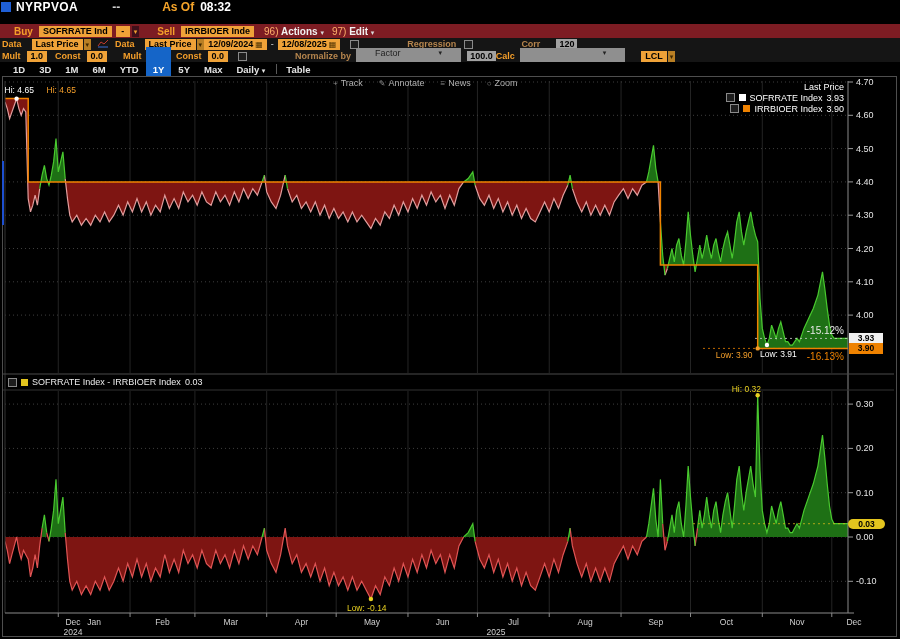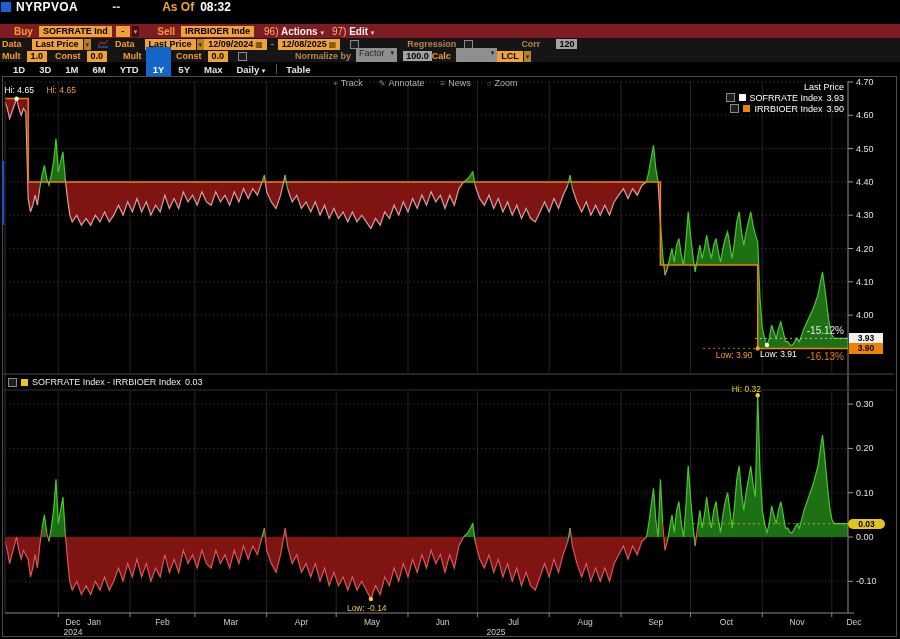--- a/index.html
+++ b/index.html
@@ -18,21 +18,21 @@
   .olabel{color:#f59f2a;font-weight:bold;}
   .abox{background:#efa238;color:#000;font-weight:bold;font-size:9px;height:11px;line-height:11px;padding:0 4px;white-space:nowrap;}
   .dcell{background:#b97f24;color:#402800;font-size:7px;height:11px;line-height:11px;padding:0 2px;margin-left:1px;}
   .ddk{background:#40101a;color:#f0a030;font-size:7px;height:11px;line-height:11px;padding:0 2px;margin-left:2px;}
   .menu{color:#f2f2f2;font-weight:bold;white-space:nowrap;}
   .menu .num{color:#ffb36b;font-weight:normal;}
   .menu .car{color:#d8d8d8;font-size:7px;}
   .r4{position:absolute;left:0;top:38px;width:100%;height:12px;background:#151515;display:flex;align-items:center;font-size:9px;}
   .r5{position:absolute;left:0;top:50px;width:100%;height:12px;background:#151515;display:flex;align-items:center;font-size:9px;}
   .gbox{background:#a2a2a2;color:#000;font-weight:bold;font-size:9px;height:10px;line-height:10px;padding:0 3px;}
-  .gdd{background:#8f8f8f;color:#222;font-size:9px;height:16px;line-height:10px;padding:0 3px;}
+  .gdd{background:#8f8f8f;color:#222;font-size:9px;height:16px;line-height:10px;padding:0 19px;}
   .chk{width:7px;height:7px;border:1px solid #8a8a8a;background:#1d1d1d;display:inline-block;}
   .dim{color:#b5854d;font-weight:bold;padding-left:45px;}
   .cal{color:#4a3000;font-size:8px;margin-left:2px;}
   .r6{position:absolute;left:0;top:62px;width:100%;height:14px;background:#000;display:flex;align-items:center;font-size:9.5px;font-weight:bold;color:#e4e4e4;}
   .ptab{padding:17px 7px;} .ptab.sel{background:#1565c8;color:#fff;}
   .vsep{width:1px;height:10px;background:#5a5a5a;margin:0 9px;}
   
   .chart{position:absolute;left:2px;top:76px;width:893px;height:559px;border:1px solid #4e4e4e;background:#000;}
   .ctb{position:absolute;left:330px;top:1px;display:flex;gap:16px;font-size:9px;color:#b2b2b2;z-index:5;}
   .ctb .ic{color:#8a8a8a;margin-right:3px;font-size:8px;}
@@ -105,21 +105,21 @@
     <span class="olabel" style="margin-left:8px">Const</span>
     <span class="abox" style="margin-left:6px">0.0</span>
     <span class="chk" style="margin-left:10px"></span>
     <span class="dim" style="margin-left:3px">Normalize by</span>
     <span class="gdd" style="margin-left:5px">Factor</span>
     <span class="gdd" style="font-size:7px">▾</span>
     <span class="gbox" style="margin-left:6px">100.0</span>
     <span class="olabel" style="">Calc</span>
     <span class="gdd" style="margin-left:5px;min-width:26px">&nbsp;</span>
     <span class="gdd" style="font-size:7px">▾</span>
-    <span class="abox" style="margin-left:0">LCL</span>
+    <span class="abox" style="margin-left:16px">LCL</span>
     <span class="dcell">▾</span>
   </div>
 
   <div class="r6" id="period-row">
     <span style="width:6px"></span>
 
     <span class="ptab">1D</span>
       <span class="ptab">3D</span>
       <span class="ptab">1M</span>
       <span class="ptab">6M</span>

